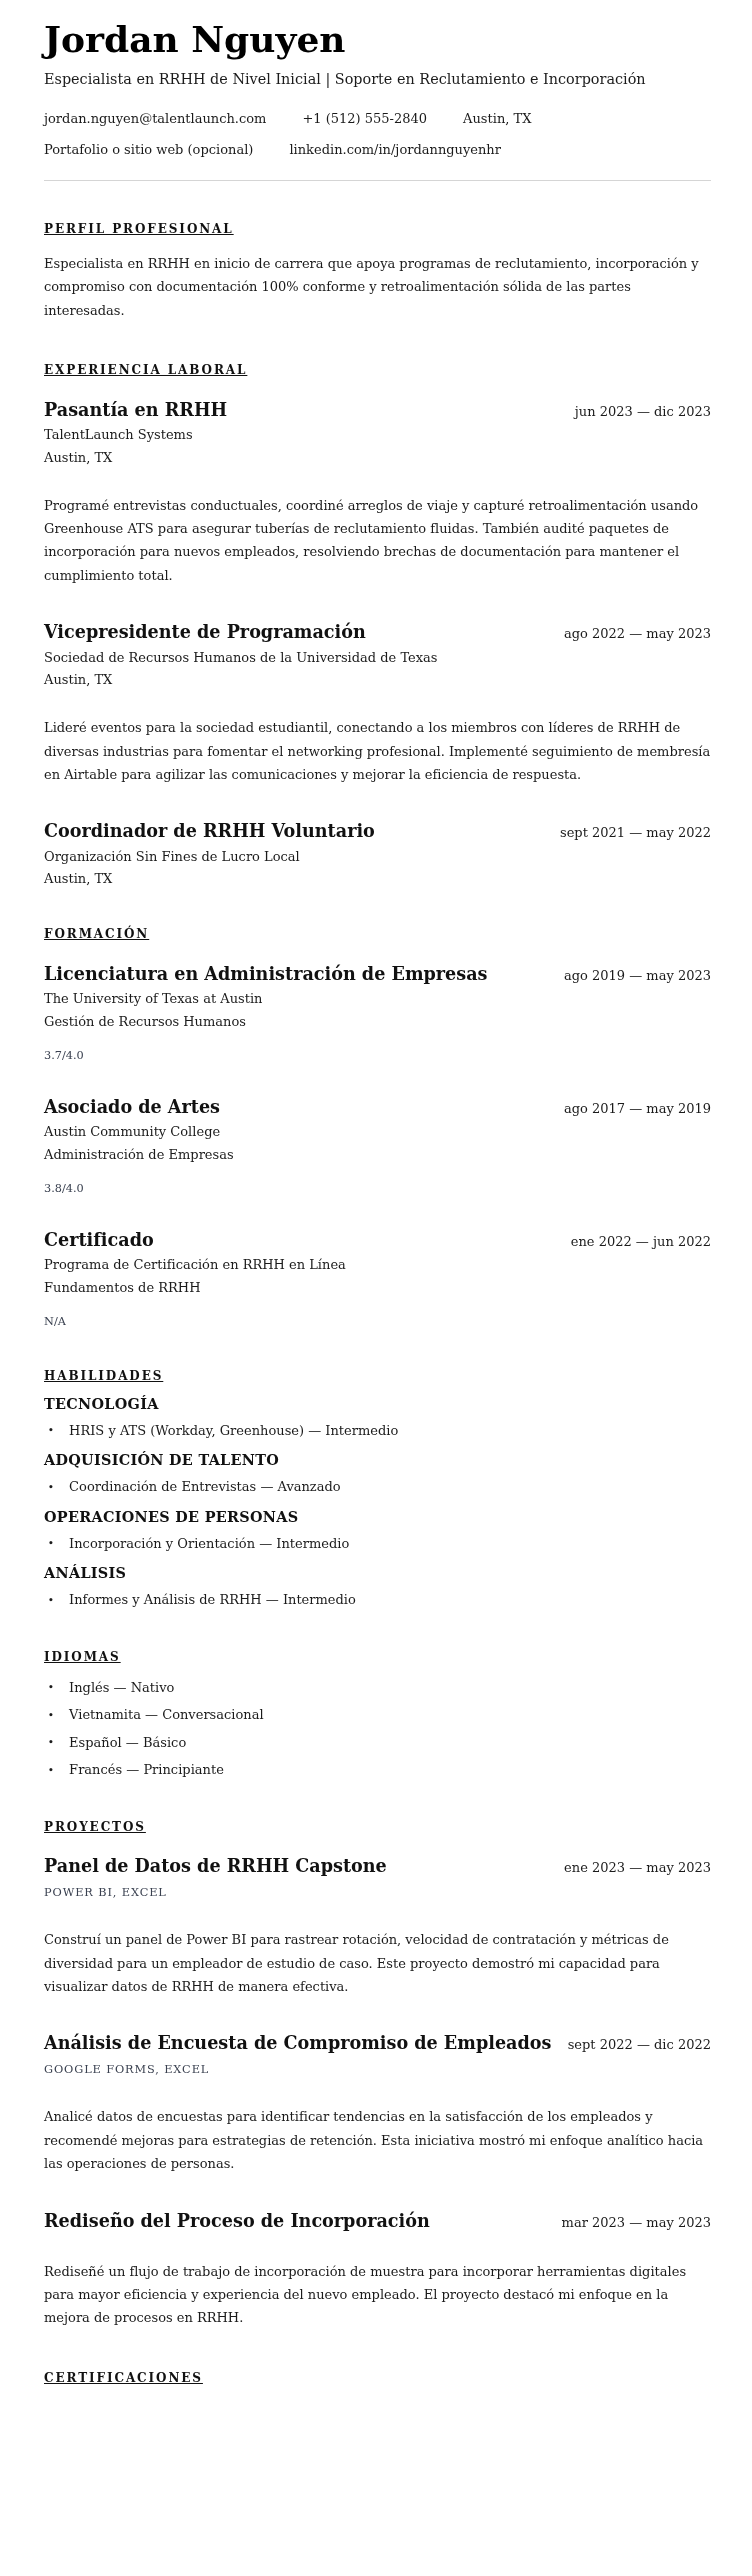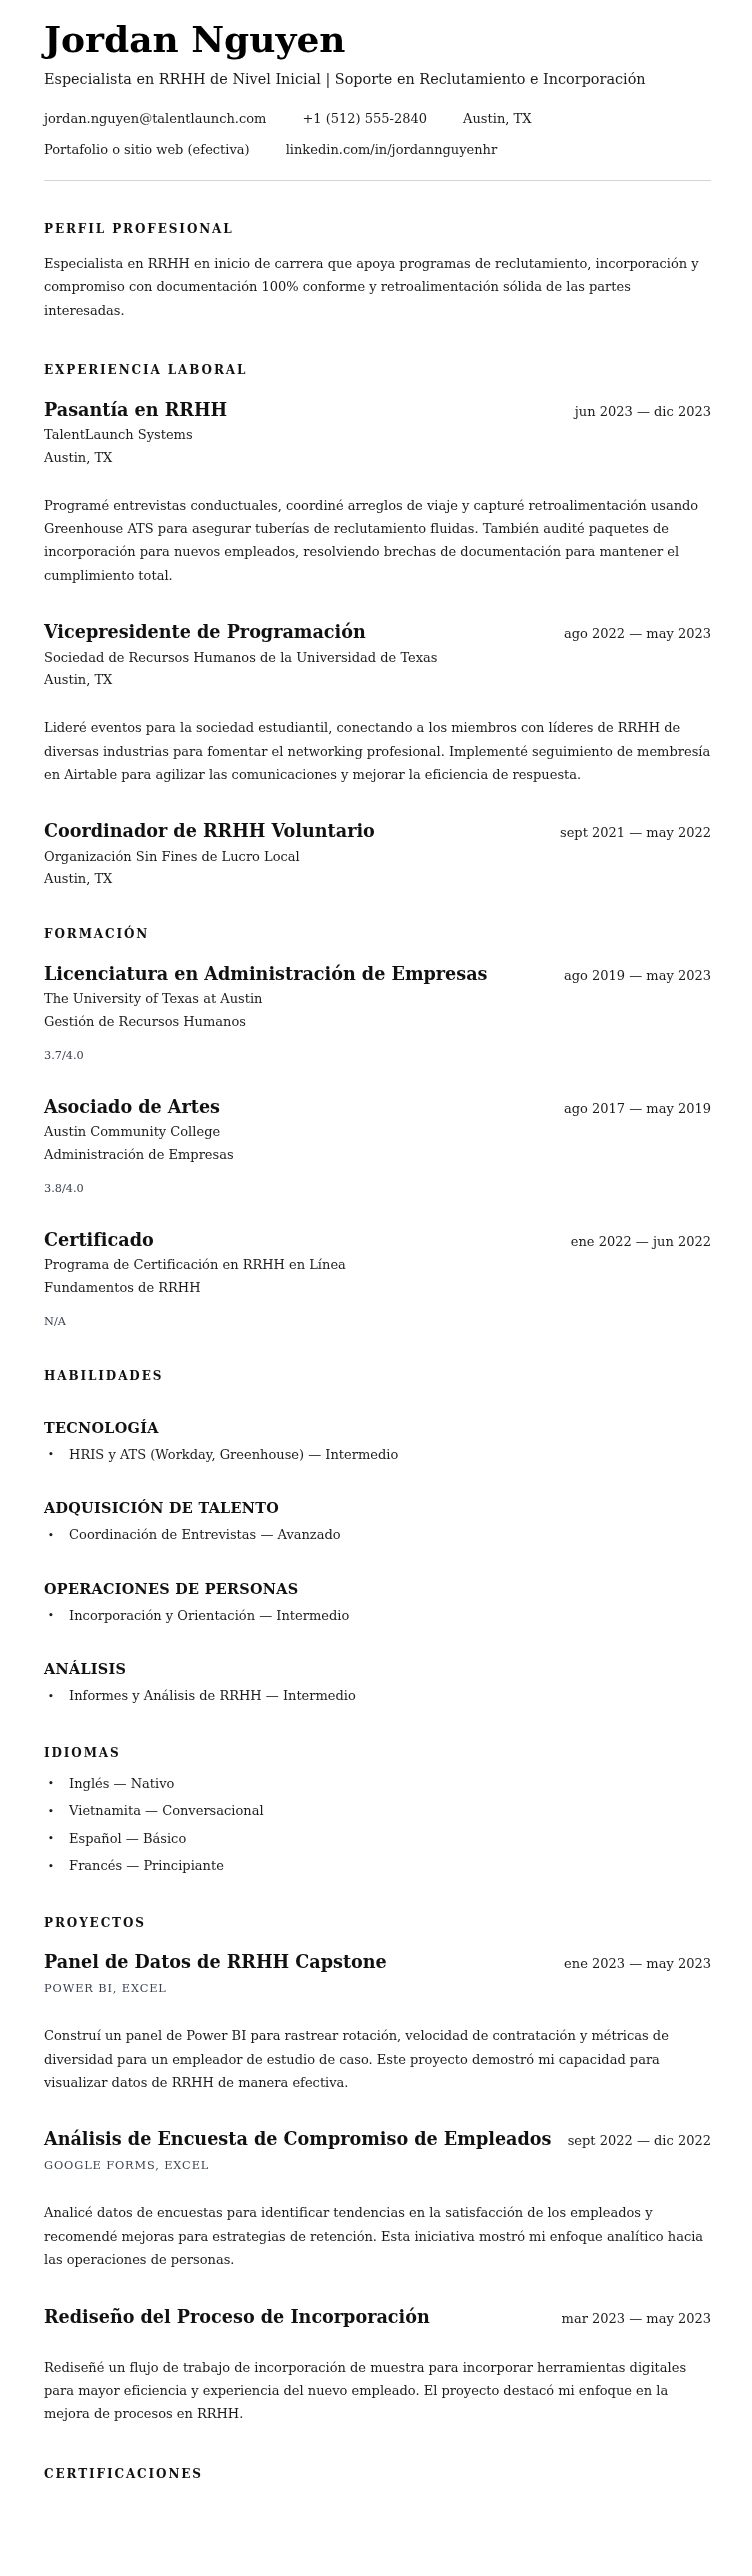--- a/index.html
+++ b/index.html
@@ -50,20 +50,21 @@
     margin-top: 22.6px;
   }
   
   section { margin-top: 41px; }
   .sec-heading {
     font-size: 12px;
     font-weight: 700;
     letter-spacing: 1.9px;
     margin: 0;
     color: #111111;
+    text-decoration: underline;
   }
   .body-text {
     font-size: 13px;
     line-height: 1.8;
     margin: 16.3px 0 0;
     max-width: 668px;
   }
   
   .entry { margin-top: 21.3px; }
   .entry + .entry { margin-top: 34px; }
@@ -95,21 +96,21 @@
     color: #3a4150;
     margin: 10px 0 0;
   }
   .gpa-line {
     font-size: 11.3px;
     color: #3a4150;
     margin: 20px 0 0;
   }
   .entry .desc { margin-top: 29px; }
   
-  .skill-group { margin-top: 36px; }
+  .skill-group { margin-top: 12px; }
   .skill-category {
     font-size: 14.4px;
     font-weight: 700;
     letter-spacing: 0.3px;
     margin: 0;
     color: #111111;
   }
   ul.blist {
     list-style: none;
     margin: 6.3px 0 0;
@@ -138,21 +139,21 @@
   <header>
     <h1 class="name">Jordan Nguyen</h1>
     <p class="headline">Especialista en RRHH de Nivel Inicial | Soporte en Reclutamiento e Incorporación</p>
 
     <div class="contact-row first">
       <span>jordan.nguyen@talentlaunch.com</span>
       <span>+1 (512) 555-2840</span>
       <span>Austin, TX</span>
     </div>
     <div class="contact-row">
-      <span>Portafolio o sitio web (efectiva)</span>
+      <span>Portafolio o sitio web (opcional)</span>
       <span>linkedin.com/in/jordannguyenhr</span>
     </div>
   </header>
 
   <div class="divider"></div>
 
   <section>
     <h2 class="sec-heading">PERFIL PROFESIONAL</h2>
     <p class="body-text">Especialista en RRHH en inicio de carrera que apoya programas de reclutamiento, incorporación y compromiso con documentación 100% conforme y retroalimentación sólida de las partes interesadas.</p>
   </section>

